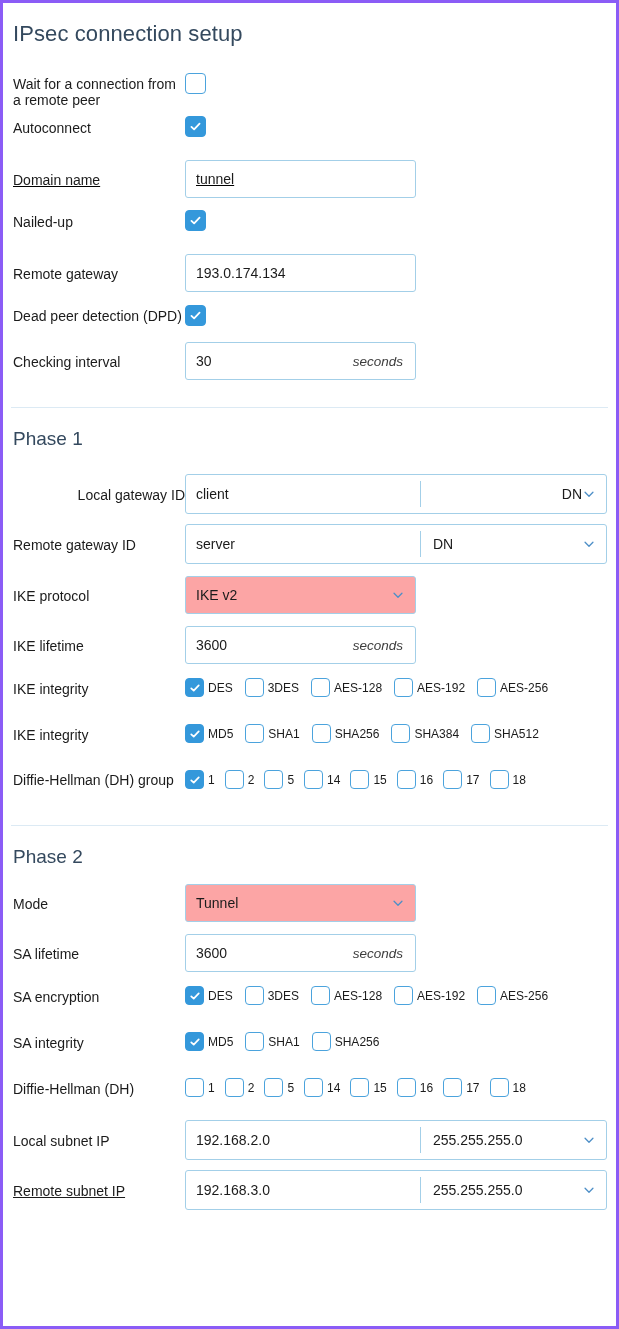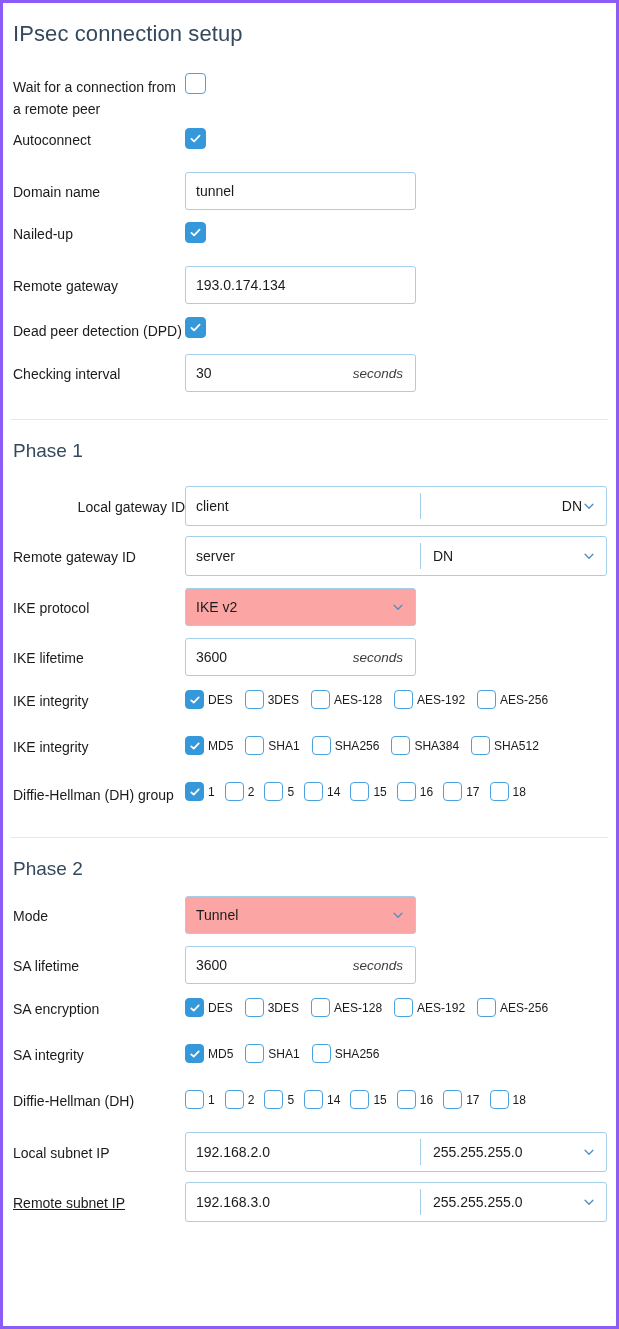--- a/index.html
+++ b/index.html
@@ -48,21 +48,21 @@
   .row-pad-input { margin-top: 6px; }
   .row-pad-first { margin-top: 10px; }
   .label {
     width: 172px;
     flex: 0 0 172px;
     font-size: 14px;
     color: #1b1b1b;
     line-height: 18px;
     padding-top: 3px;
   }
-  .label.two-line { line-height: 22px; }
+  .label.two-line { line-height: 16px; }
   .field-area { flex: 1; position: relative; }
 
   
   .cbx {
     width: 21px; height: 21px;
     border: 1.5px solid #4ba3dd;
     border-radius: 4px;
     background: #ffffff;
     display: inline-flex;
     align-items: center;
@@ -196,21 +196,21 @@
       <div class="label">Autoconnect</div>
       <div class="field-area">
         <div class="cbx checked">
           <svg width="13" height="13" viewBox="0 0 16 16">
               <path d="M3 8.4 L6.3 11.6 L13 4.6" stroke="#ffffff" stroke-width="2.2" fill="none" stroke-linecap="round" stroke-linejoin="round"></path>
             </svg>
         </div>
       </div>
     </div>
 
-    <div class="row row-pad-input" style="margin-top:12px;">
+    <div class="row row-pad-input" style="margin-top:12px;text-decoration:underline;">
       <div class="label" style="padding-top:11px;">Domain name</div>
       <div class="field-area">
         <div class="inp w-narrow">
           <span class="val">tunnel</span>
         </div>
       </div>
     </div>
 
     <div class="row" style="margin-top:12px;">
       <div class="label">Nailed-up</div>

